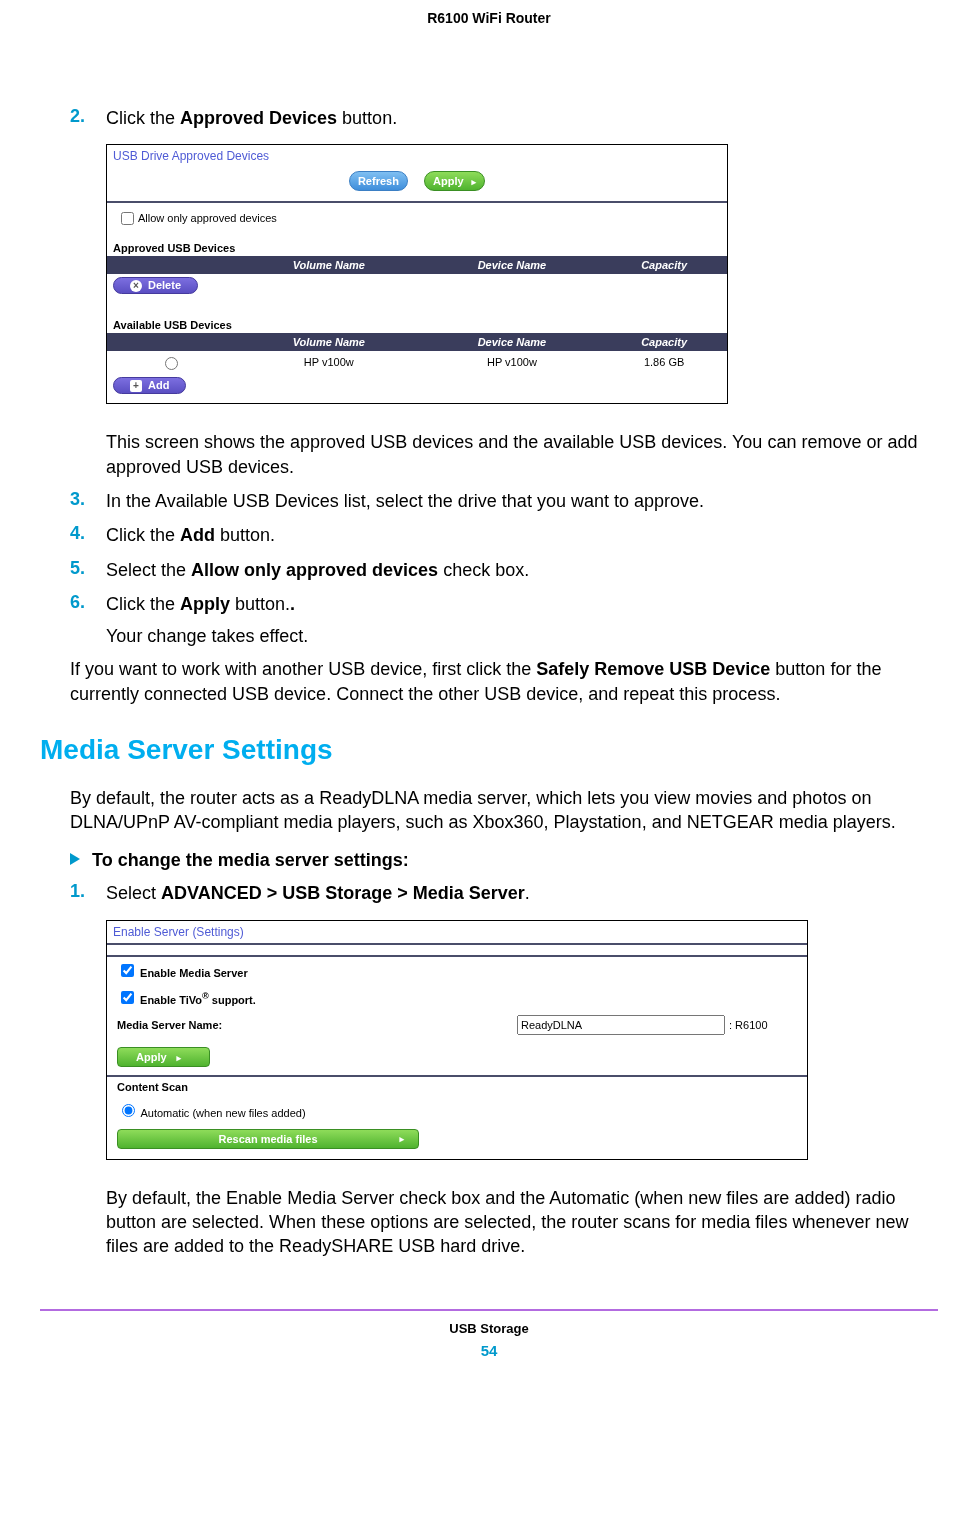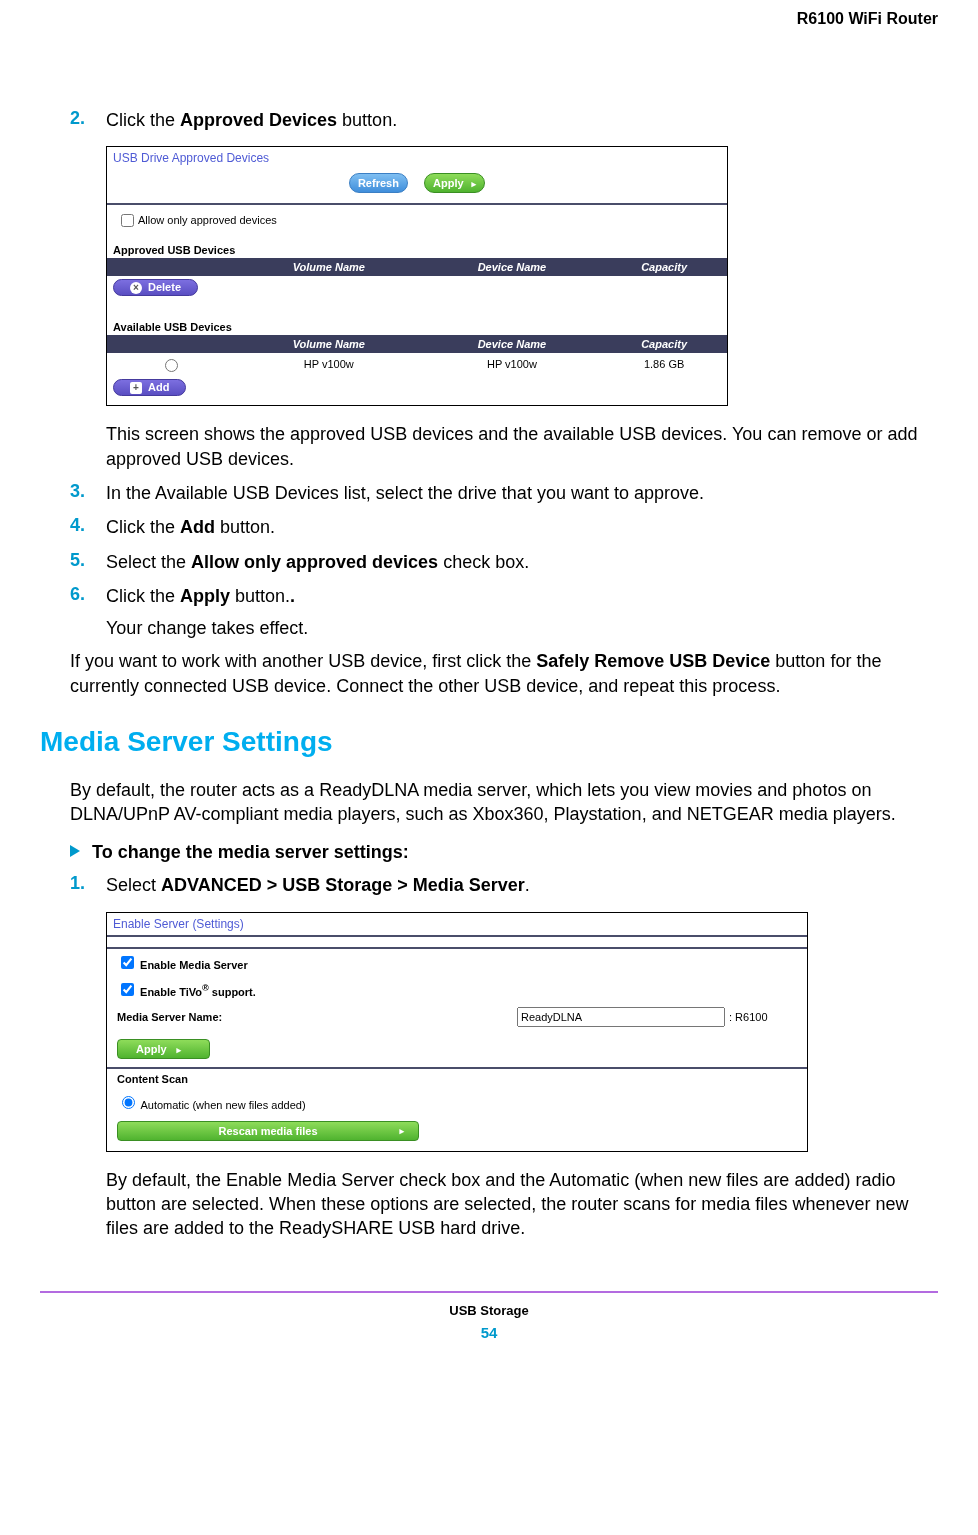--- a/index.html
+++ b/index.html
@@ -8,23 +8,23 @@
     color: #000;
     margin: 0;
     padding: 0;
     width: 978px;
     background: #fff;
   }
   .page {
     padding: 10px 40px 20px 40px;
   }
   .header-title {
-    text-align: right;
-    font-weight: bold;
-    font-size: 16px;
+    text-align: center;
+    font-weight: bold;
+    font-size: 14px;
     margin-bottom: 80px;
   }
   .content-inner {
     padding-left: 30px;
   }
   .step {
     margin: 10px 0 10px 0;
     padding-left: 36px;
     position: relative;
   }
@@ -145,21 +145,21 @@
     border-top: 6px solid transparent;
     border-bottom: 6px solid transparent;
     border-left: 10px solid #0099cc;
   }
   .para {
     line-height: 1.35;
     margin: 10px 0;
   }
   .para-indent {
     line-height: 1.35;
-    margin: 16px 0 10px 36px;
+    margin: 26px 0 10px 36px;
   }
   .footer-line {
     border-top: 2px solid #b36be0;
     margin-top: 50px;
     padding-top: 10px;
     text-align: center;
   }
   .footer-label { font-weight: bold; font-size: 13px; }
   .footer-page { color: #0099cc; font-weight: bold; margin-top: 6px; font-size: 15px; }
   b { font-weight: bold; }

